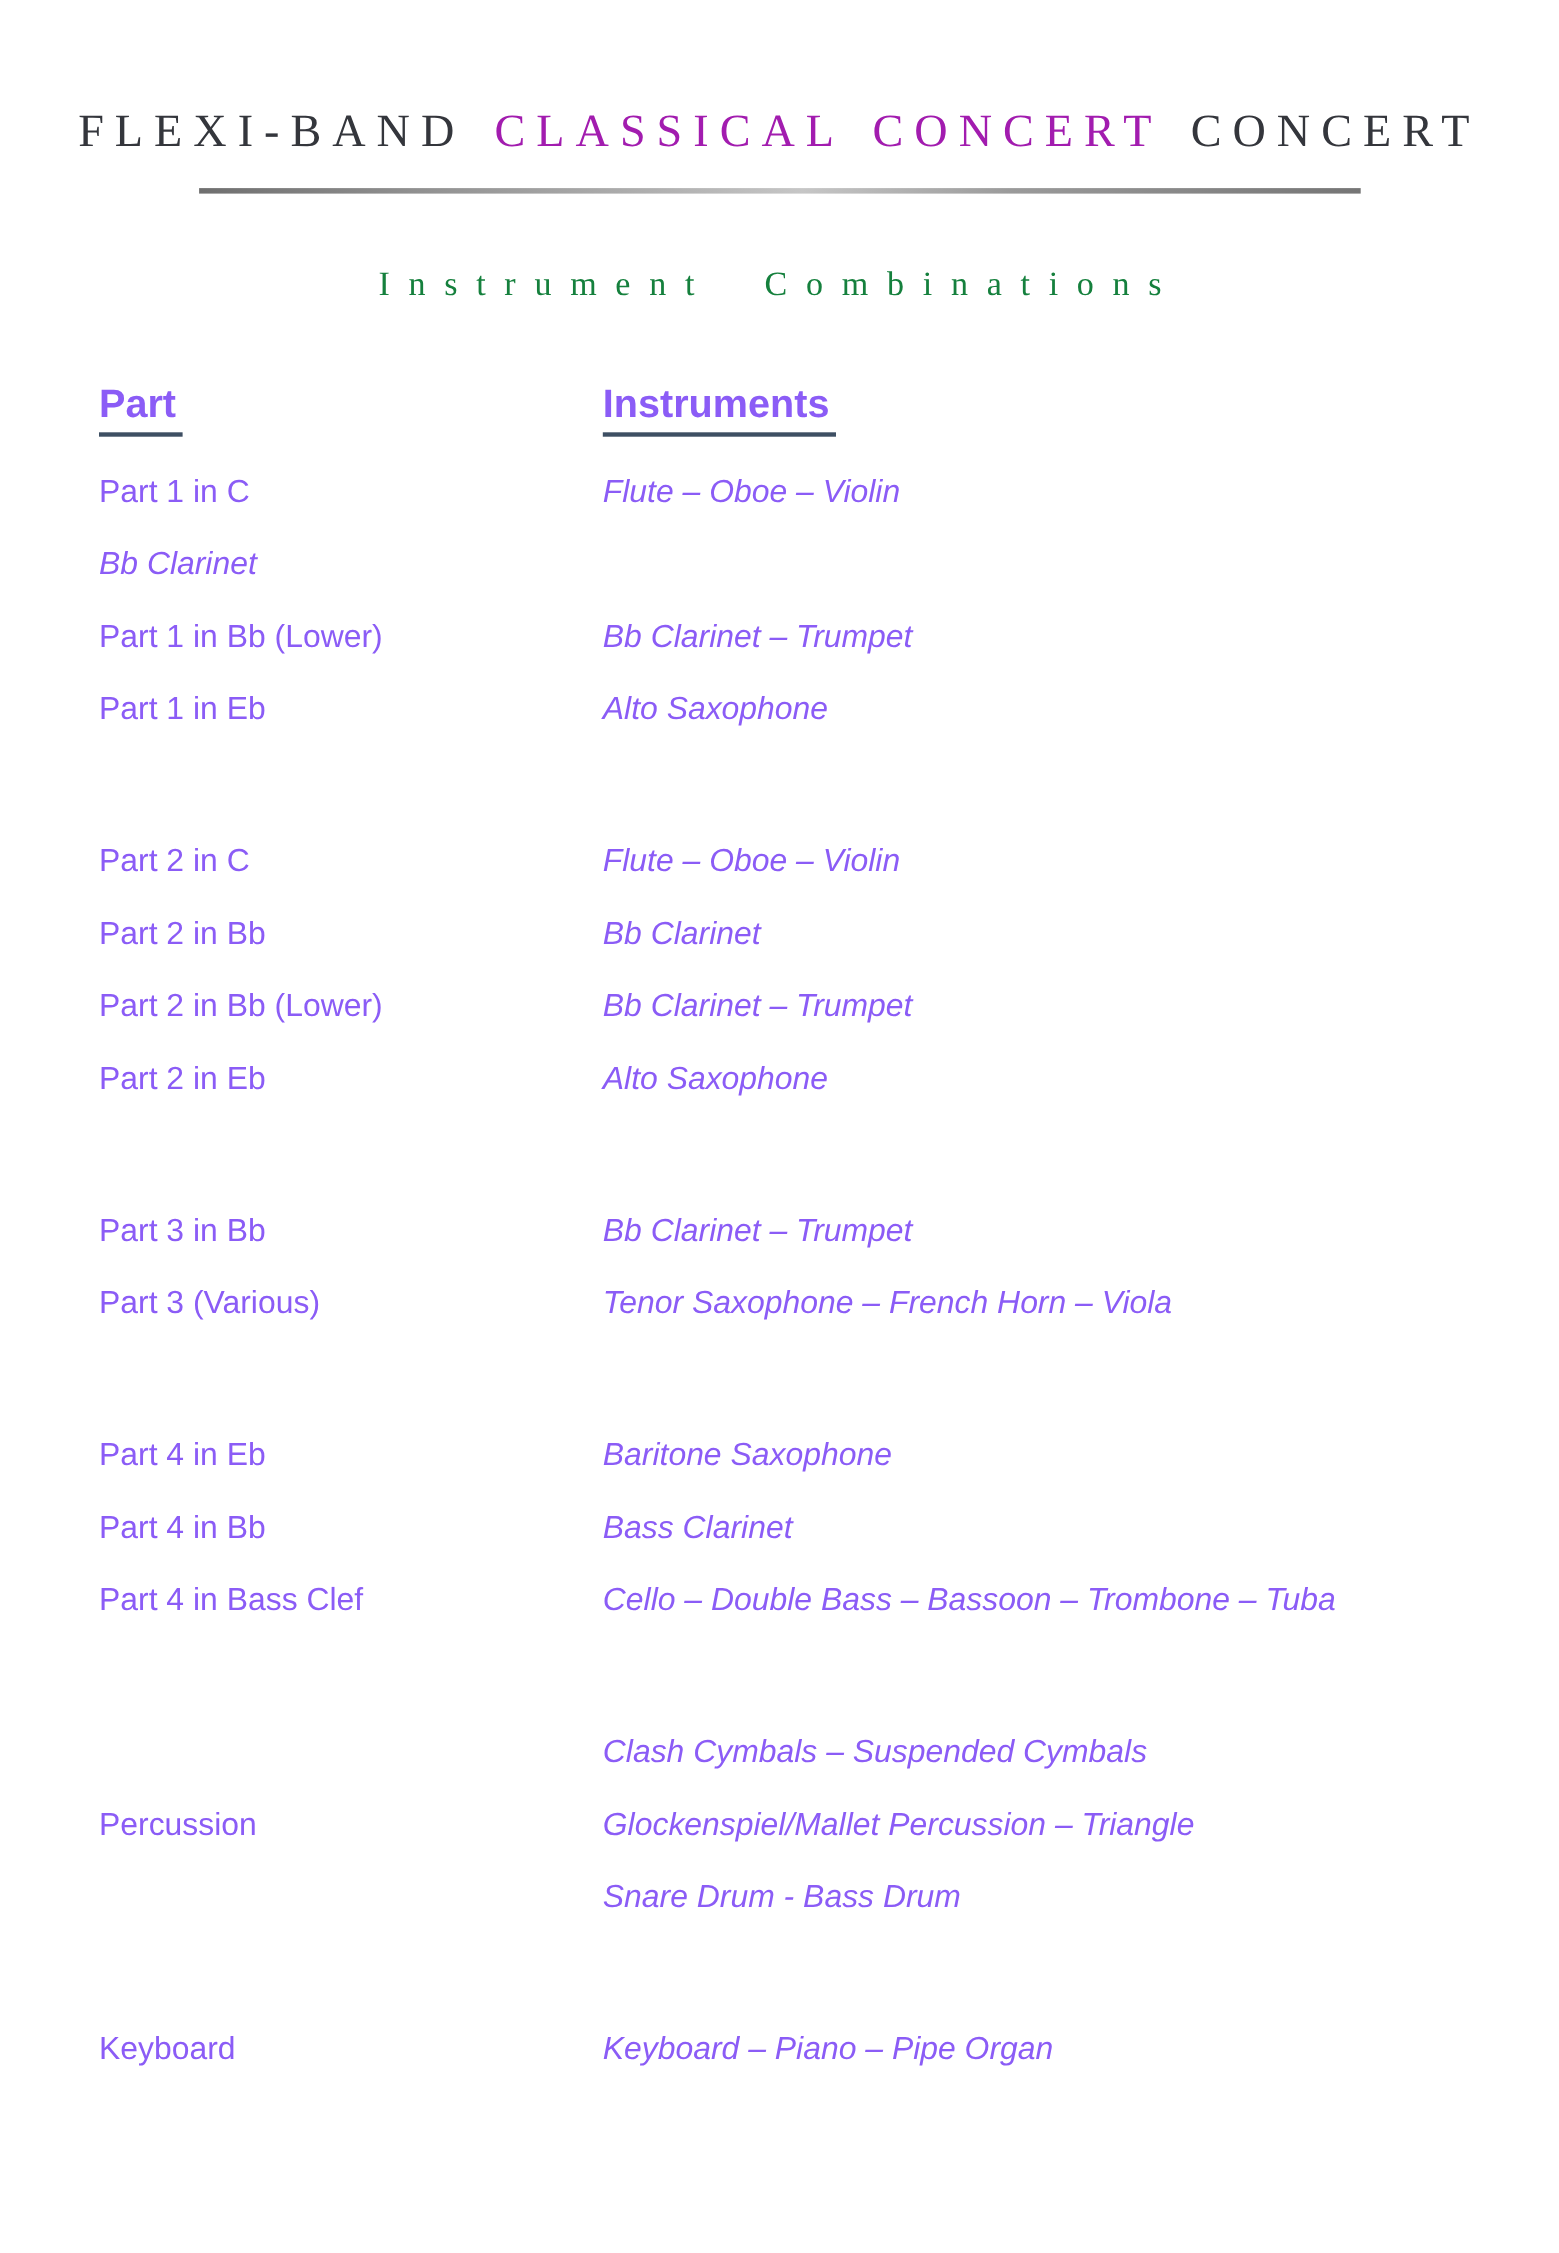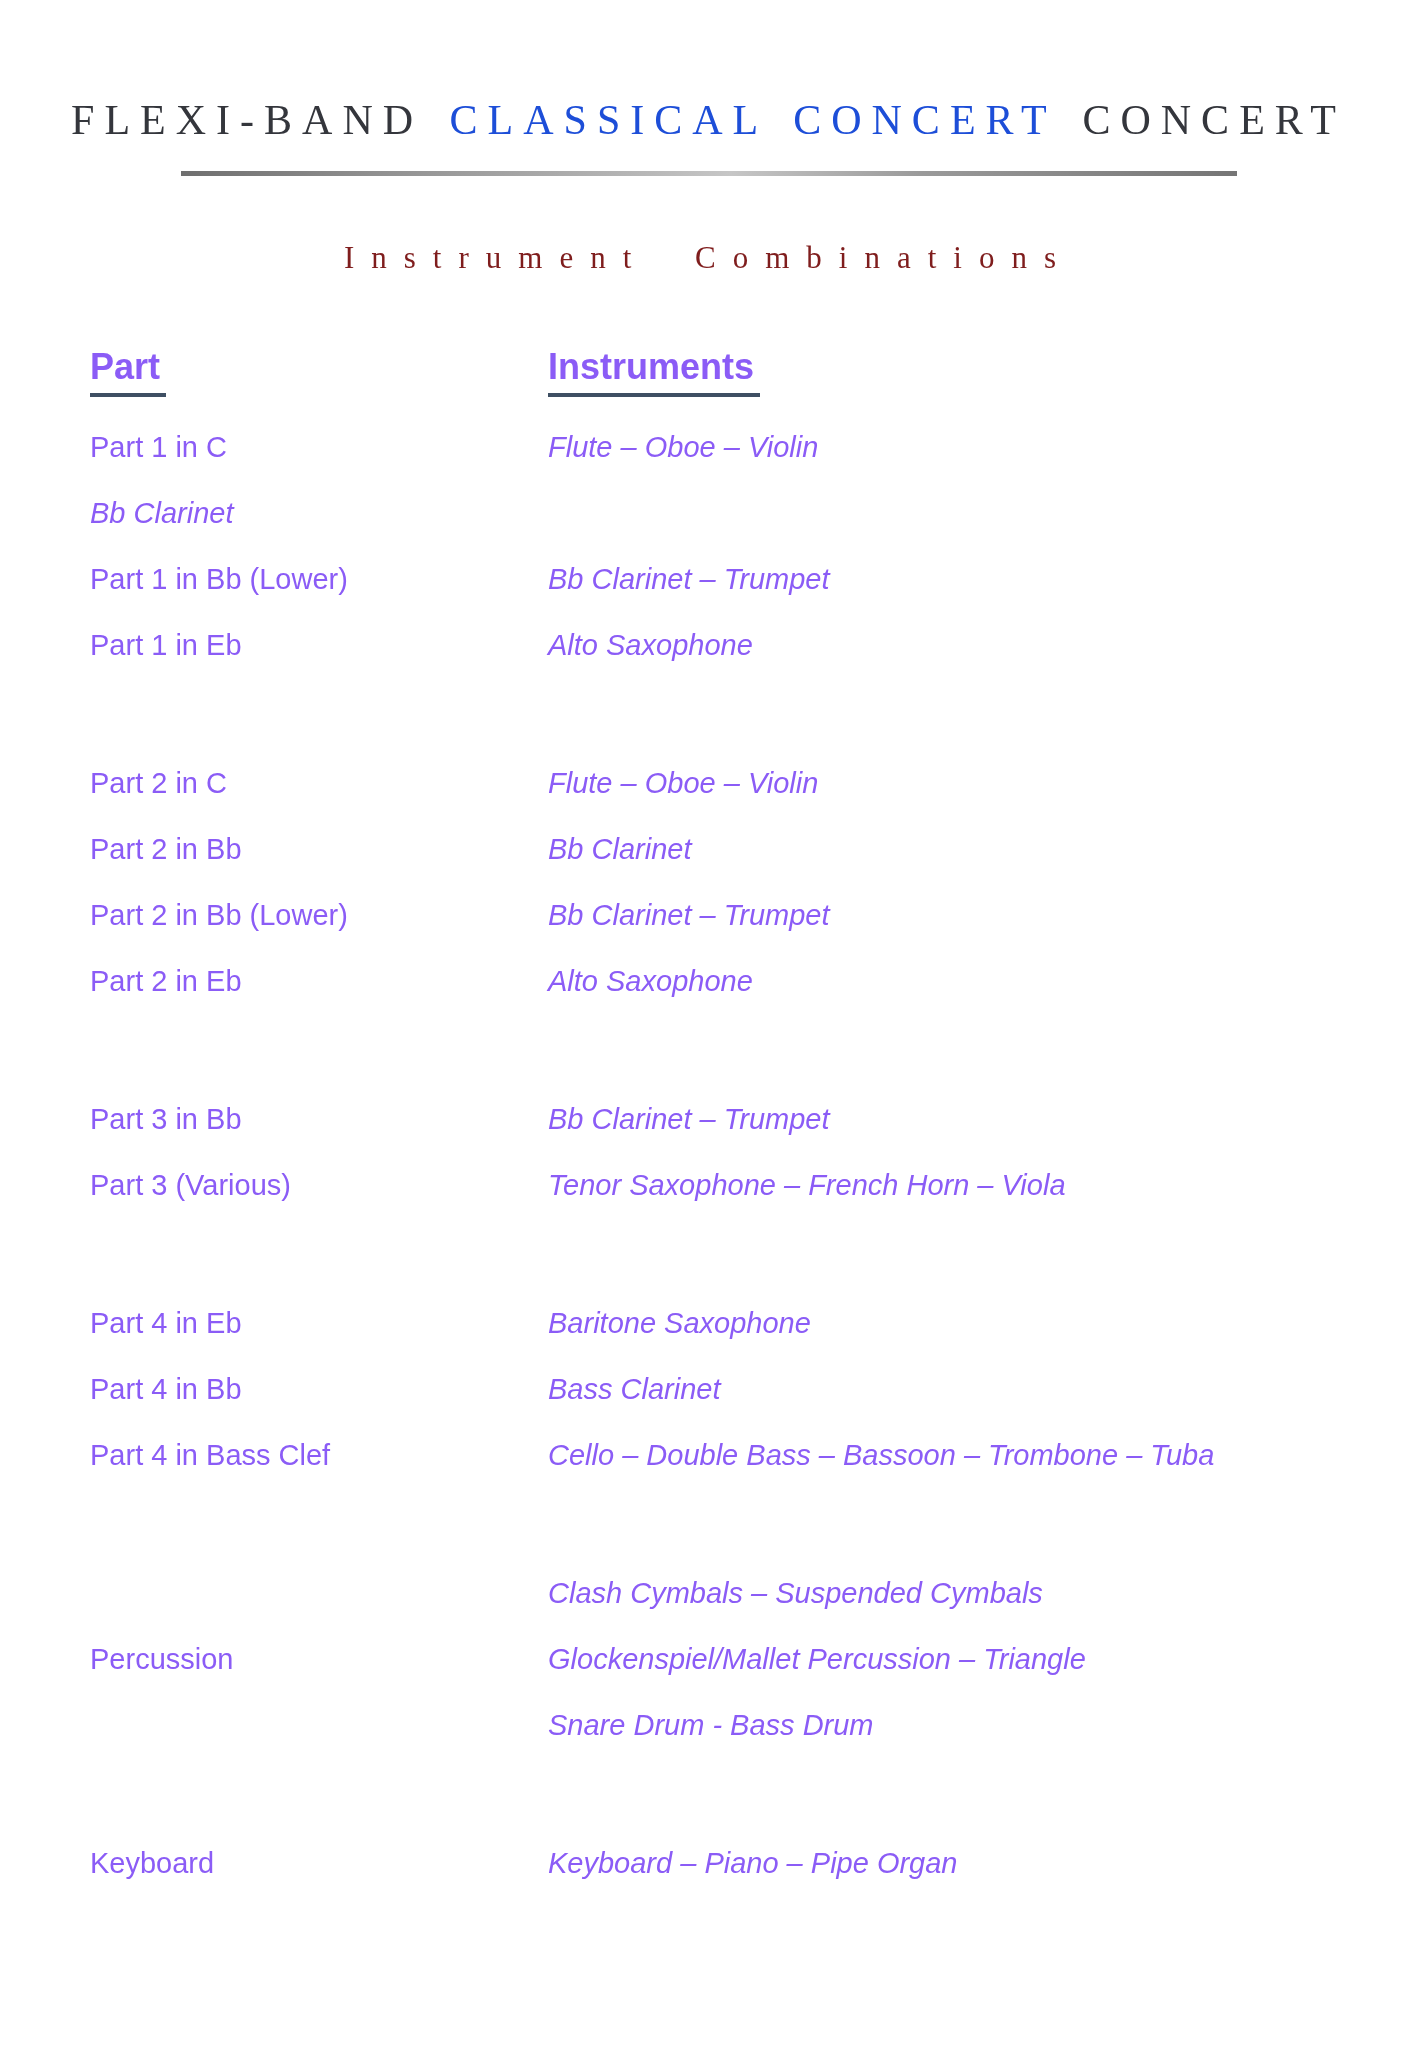--- a/index.html
+++ b/index.html
@@ -23,40 +23,40 @@
     text-align: center;
     font-family: "Liberation Serif", serif;
     font-size: 42px;
     font-weight: 400;
     letter-spacing: 10px;
     word-spacing: 6px;
     color: #34363c;
     white-space: nowrap;
   }
   .title .accent {
-    color: #1d4ed8;
+    color: #a21caf;
     margin-top: 32px;
   }
   .divider {
     width: 1056px;
     height: 5px;
     margin: 27px auto 0 auto;
     background: linear-gradient(90deg,
       #6f6f6f 0%, #8f8f8f 18%, #b9b9b9 45%, #c6c6c6 52%,
       #9a9a9a 70%, #757575 100%);
   }
   .subtitle {
     margin-top: 64px;
     text-align: center;
     font-family: "Liberation Serif", serif;
     font-size: 31px;
     font-weight: 400;
     letter-spacing: 17px;
     word-spacing: 22px;
-    color: #7f1d1d;
+    color: #15803d;
     white-space: nowrap;
   }
 
   
   .table {
     margin: 70px 0 0 90px;
     color: #8b5cf6;
   }
   .thead {
     display: grid;

